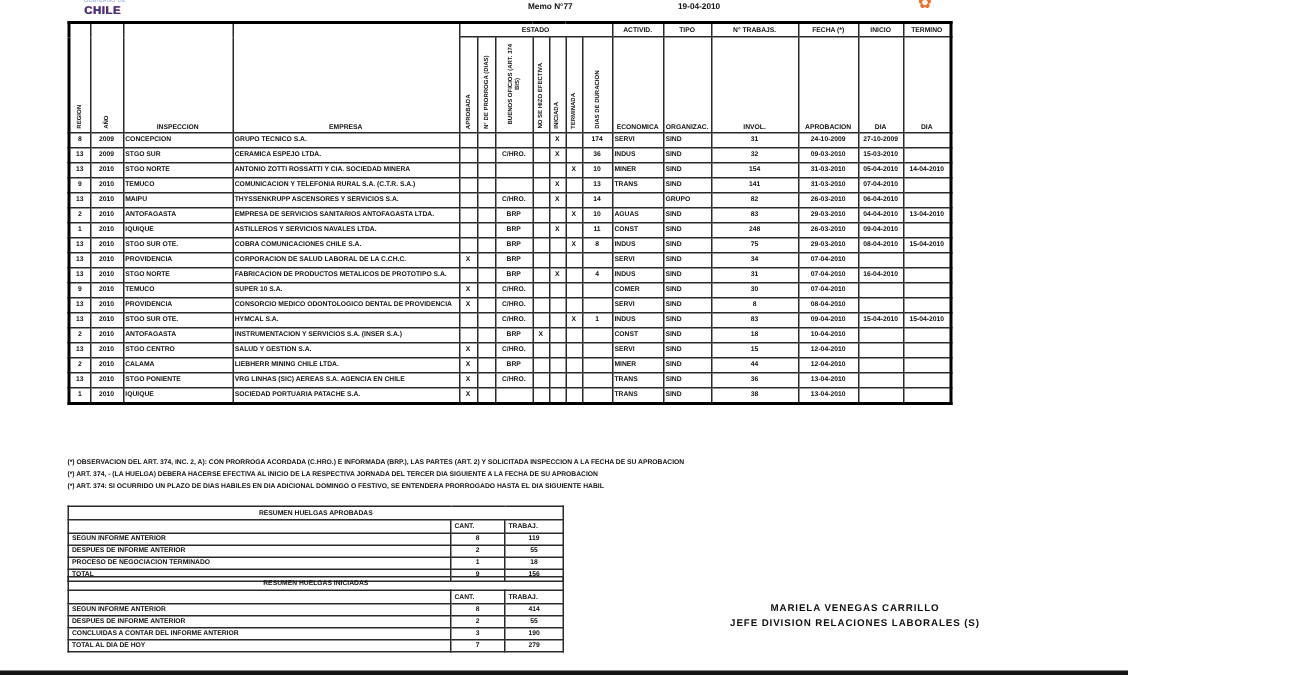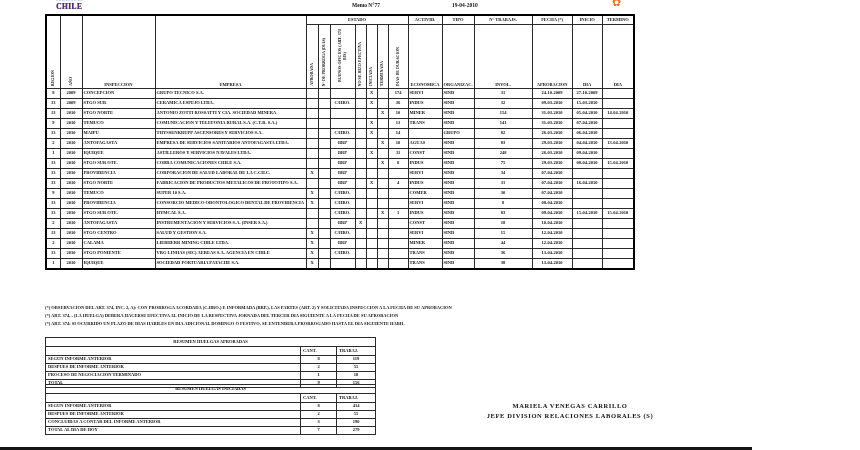--- a/index.html
+++ b/index.html
@@ -1,17 +1,17 @@
 <!DOCTYPE html>
 <html><head>
 <meta charset="utf-8">
 <style>
   html,body{margin:0;padding:0;background:#fff;}
   #page{position:relative;width:752px;height:450px;background:#fff;overflow:hidden;
-        font-family:Liberation Serif, serif;color:#111;}
+        font-family:Liberation Sans, sans-serif;color:#111;}
   
   #logo{position:absolute;left:56px;top:-1px;line-height:1;}
   #logo .l1{font-size:3.5px;color:#8aa6c9;letter-spacing:.3px;}
   #logo .l2{font-size:7.5px;font-weight:bold;color:#33388e;text-shadow:.5px 0 0 #b03434;letter-spacing:.4px;}
   #memo{position:absolute;left:352px;top:2px;font-size:5.5px;font-weight:bold;}
   #repdate{position:absolute;left:452px;top:2px;font-size:5.5px;font-weight:bold;}
   #orglogo{position:absolute;left:612px;top:-3px;font-size:11px;color:#f26c21;line-height:1;}
   
   #maintbl{position:absolute;left:45px;top:14px;width:588px;border-collapse:collapse;table-layout:fixed;}
   #maintbl th,#maintbl td{border:1px solid #2a2a2a;padding:0 1px;overflow:hidden;white-space:nowrap;}

